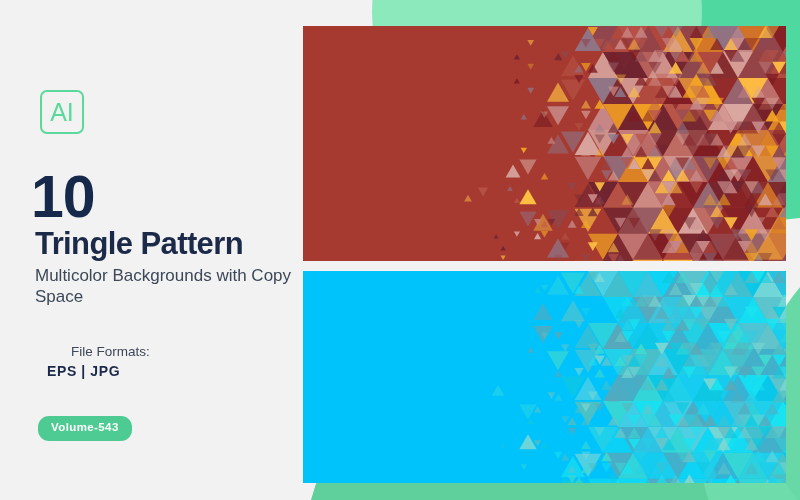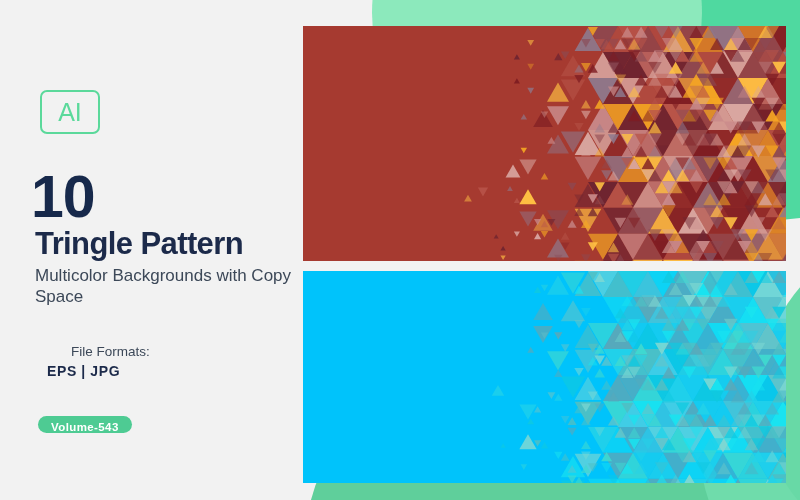--- a/index.html
+++ b/index.html
@@ -30,21 +30,21 @@
   }
 
   
   .banner{position:absolute;overflow:hidden;}
   #banner-red{left:303px;top:26px;width:483px;height:235px;background:#A63A30;}
   #banner-cyan{left:303px;top:271px;width:483px;height:212px;background:#00C3FB;}
   .banner svg{display:block;width:100%;height:100%;}
 
   
   #ai-badge{
-    position:absolute;left:40px;top:90px;width:60px;height:44px;
+    position:absolute;left:40px;top:90px;width:44px;height:44px;
     border:2px solid #5BD99B;border-radius:7px;
     display:flex;align-items:center;justify-content:center;
     box-sizing:border-box;
   }
   #ai-badge-label{
     color:#5BD99B;font-size:25px;font-weight:400;letter-spacing:0px;
     font-family:"Liberation Sans", sans-serif;line-height:1;
   }
 
   #count-number{
@@ -67,21 +67,21 @@
     color:#3C4858;font-size:13.5px;font-weight:normal;margin-left:36px;
   }
   #file-formats-value{
     position:absolute;left:35px;top:363px;
     color:#1C2A4A;font-size:14px;font-weight:bold;letter-spacing:0.6px;padding-left:12px;
   }
 
   #volume-badge{
     position:absolute;left:38px;top:416px;
     background:#4ECB93;color:#FFFFFF;
-    padding:5px 13px 0 13px;border-radius:11px;
+    padding:5px 13px 8px 13px;border-radius:11px;
     font-size:11.5px;font-weight:bold;letter-spacing:0.4px;
     display:inline-block;
   }
 </style>
 </head>
 <body>
 
 <div id="stage">
 
   <div class="blob" id="blob-green-topright"></div>

